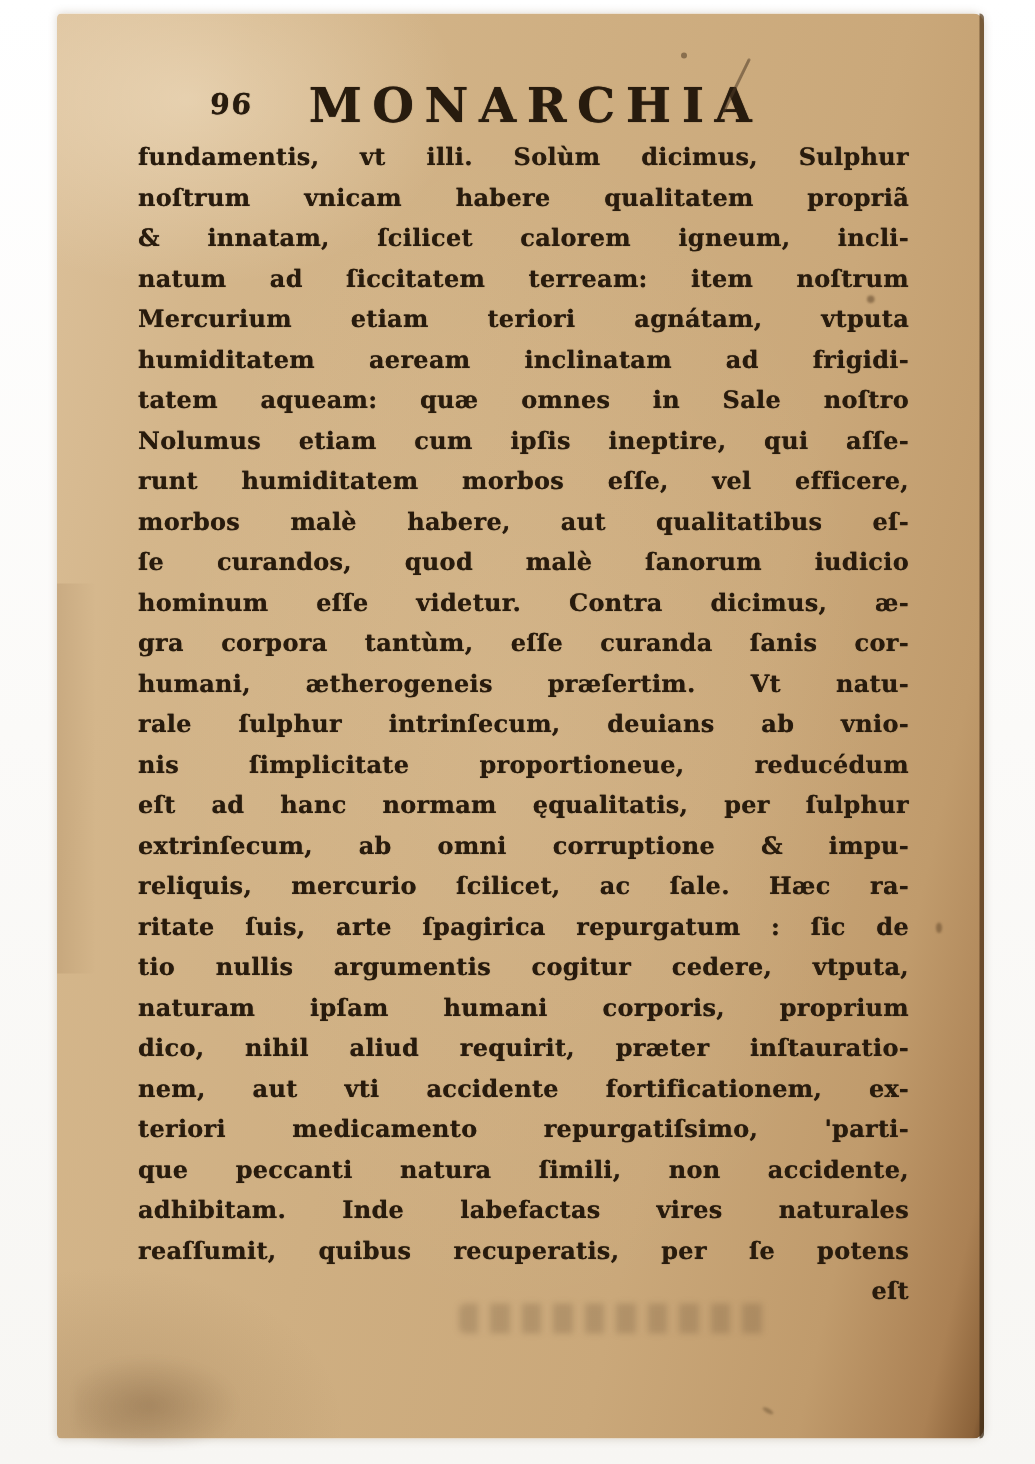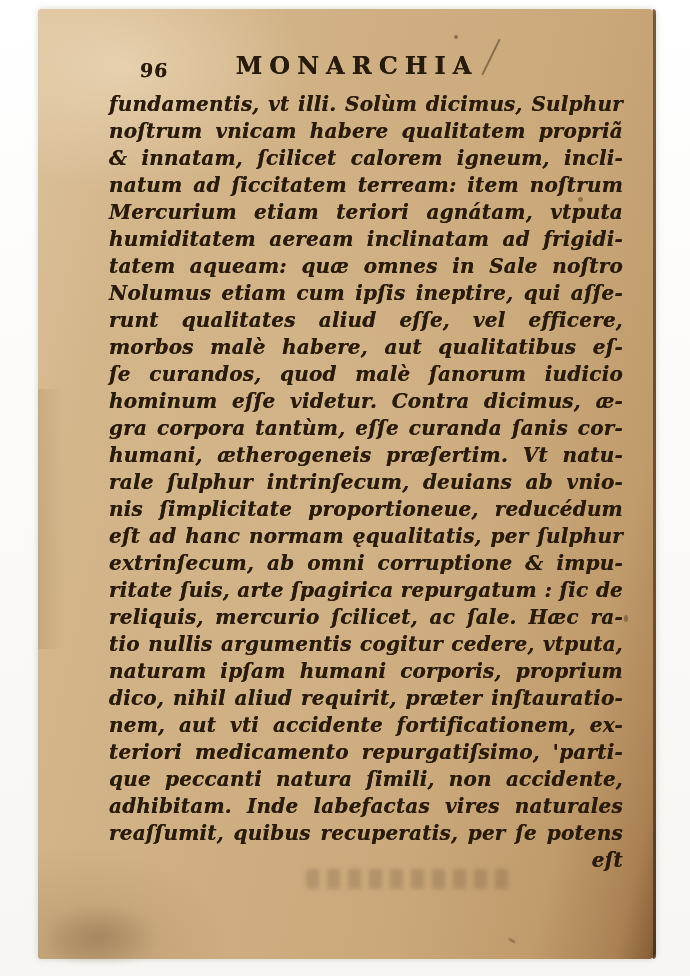--- a/index.html
+++ b/index.html
@@ -38,34 +38,33 @@
   .header { position: absolute; top: 42px; left: 62px; width: 514px; color: #271b0e; }
   .pagenum {
     position: absolute; left: 40px; top: 8px;
     font-size: 19px; font-weight: bold;
     transform: skewX(-4deg);
     letter-spacing: 1px;
     text-shadow: 0 0 0.6px rgba(40,26,12,0.9);
   }
   .title {
     text-align: center;
-    font-size: 24px; font-weight: bold;
+    font-size: 32px; font-weight: bold;
     letter-spacing: 7px;
     text-shadow: 0 0 0.6px rgba(40,26,12,0.85);
   }
   
   .body-text {
-    position: absolute; top: 82px; left: 71px;
+    position: absolute; top: 82px; left: 54px;
     width: 514px;
-    font-size: 20px; line-height: 27px;
+    font-size: 16px; line-height: 27px;
     font-weight: bold;
     color: #281b0d;
     text-shadow: 0 0 0.5px rgba(45,30,14,0.85);
     letter-spacing: 0.2px;
-    font-style: italic;
   }
   .tline {
     height: 27px;
     text-align: justify;
     text-align-last: justify;
     white-space: normal;
     overflow: visible;
   }
   .catchword-line { text-align-last: right; height: 27px; }
   
@@ -121,32 +120,32 @@
 
     <div class="body-text">
       <div class="tline">fundamentis, vt illi. Solùm dicimus, Sulphur</div>
       <div class="tline">noſtrum vnicam habere qualitatem propriã</div>
       <div class="tline">&amp; innatam, ſcilicet calorem igneum, incli-</div>
       <div class="tline">natum ad ſiccitatem terream: item noſtrum</div>
       <div class="tline">Mercurium etiam teriori agnátam, vtputa</div>
       <div class="tline">humiditatem aeream inclinatam ad frigidi-</div>
       <div class="tline">tatem aqueam: quæ omnes in Sale noſtro</div>
       <div class="tline">Nolumus etiam cum ipſis ineptire, qui aſſe-</div>
-      <div class="tline">runt qualitates aliud eſſe, vel efficere,</div>
+      <div class="tline">runt humiditatem morbos eſſe, vel efficere,</div>
       <div class="tline">morbos malè habere, aut qualitatibus eſ-</div>
       <div class="tline">ſe curandos, quod malè ſanorum iudicio</div>
       <div class="tline">hominum eſſe videtur.  Contra dicimus, æ-</div>
       <div class="tline">gra corpora tantùm, eſſe curanda ſanis cor-</div>
       <div class="tline">humani, ætherogeneis præſertim.  Vt natu-</div>
       <div class="tline">rale ſulphur intrinſecum, deuians ab vnio-</div>
       <div class="tline">nis ſimplicitate proportioneue, reducédum</div>
       <div class="tline">eſt ad hanc normam ęqualitatis, per ſulphur</div>
       <div class="tline">extrinſecum, ab omni corruptione &amp; impu-</div>
+      <div class="tline">reliquis, mercurio ſcilicet, ac ſale.  Hæc ra-</div>
       <div class="tline">ritate ſuis, arte ſpagirica repurgatum : ſic de</div>
-      <div class="tline">reliquis, mercurio ſcilicet, ac ſale.  Hæc ra-</div>
       <div class="tline">tio nullis argumentis cogitur cedere, vtputa,</div>
       <div class="tline">naturam ipſam humani corporis, proprium</div>
       <div class="tline">dico, nihil aliud requirit, præter inſtauratio-</div>
       <div class="tline">nem, aut vti accidente fortificationem, ex-</div>
       <div class="tline">teriori medicamento repurgatiſsimo, 'parti-</div>
       <div class="tline">que peccanti natura ſimili, non accidente,</div>
       <div class="tline">adhibitam.  Inde labefactas vires naturales</div>
       <div class="tline">reaſſumit, quibus recuperatis, per ſe potens</div>
       <div class="catchword-line">eſt</div>
     </div>

